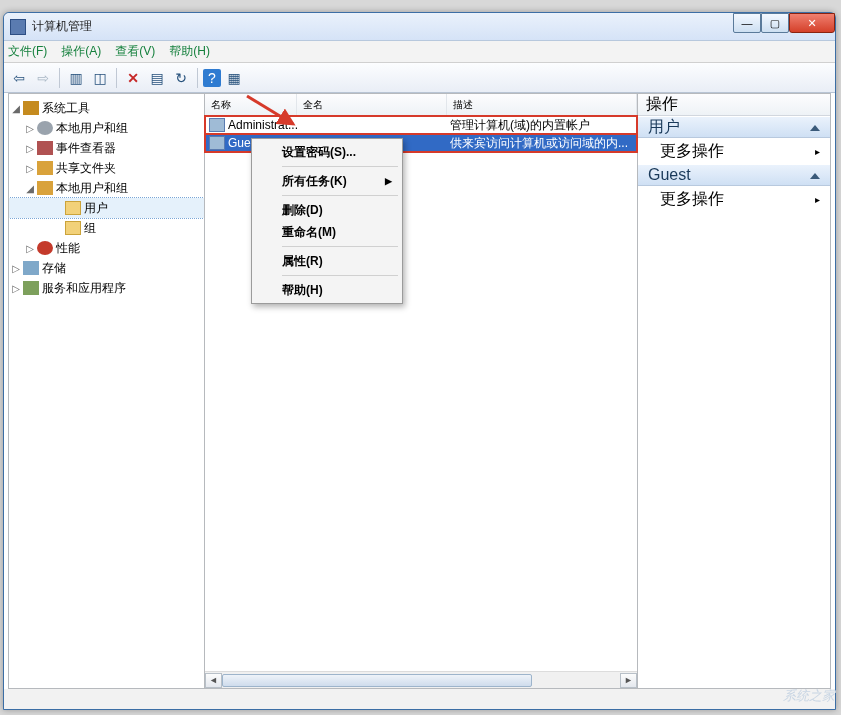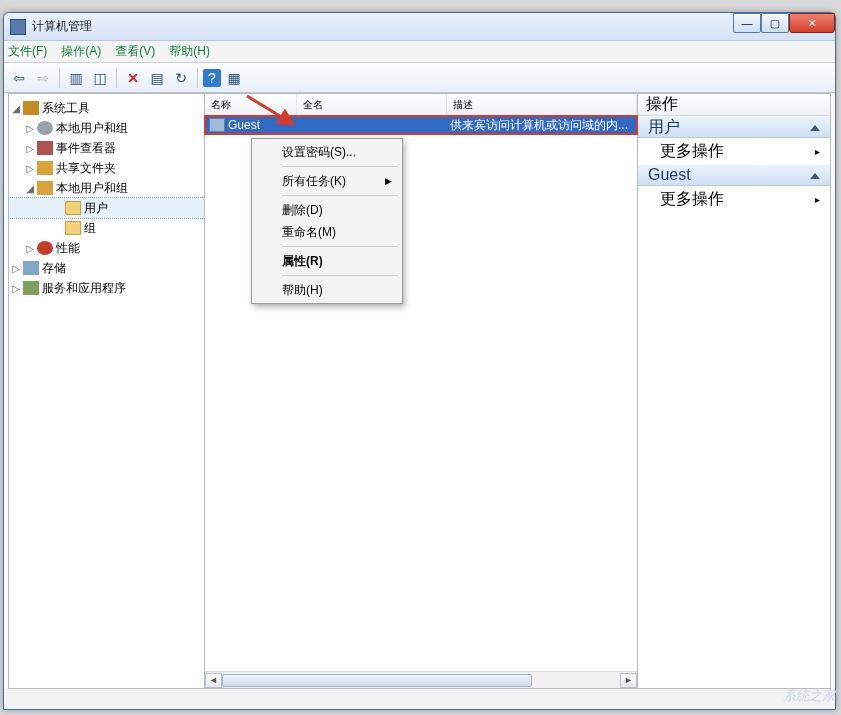--- a/index.html
+++ b/index.html
@@ -47,21 +47,21 @@
   .col.name { width: 92px; }
   .col.full { width: 150px; }
   .col.desc { flex: 1; }
 
   .list-row { height: 18px; display: flex; font-size: 12px; align-items: center; }
   .row-sel { background: #316ac5; color: #fff; outline: 2px solid #d63a2a; outline-offset: -1px; }
   .row-outline { outline: 2px solid #d63a2a; outline-offset: -1px; }
   .uic { width: 16px; height: 14px; background: #9fbbd6; border: 1px solid #5a7bb0; display: inline-block; margin: 0 3px 0 4px; }
 
   .ctx { position: absolute; left: 46px; top: 44px; width: 152px; background: #f4f4f4; border: 1px solid #9b9b9b; box-shadow: 2px 3px 6px rgba(0,0,0,.3); font-size: 12px; padding: 2px; z-index: 10; }
-  .ctx-item { height: 22px; display: flex; align-items: center; padding-left: 28px; position: relative; }
+  .ctx-item { height: 22px; display: flex; align-items: center; padding-left: 28px; position: relative; font-weight: bold; }
   .ctx-item.arrow::after { content: "▶"; position: absolute; right: 8px; font-size: 9px; }
   .ctx-sep { height: 1px; background: #d0d0d0; margin: 3px 2px 3px 28px; }
   .ctx-bold { font-weight: bold; }
 
   .arrow-annot { position: absolute; left: 40px; top: 0px; z-index: 20; }
 
   .right { width: 192px; font-size: 16px; }
   .rhead { height: 22px; background: linear-gradient(#fdfdfe,#eef2f6); border-bottom: 1px solid #d2d7de; padding-left: 8px; display: flex; align-items: center; }
   .rsection { height: 22px; background: linear-gradient(#eaf2fc,#cfe0f4); border-top: 1px solid #fff; border-bottom: 1px solid #b8c9de; padding-left: 10px; display: flex; align-items: center; position: relative; color: #1a3a5a; }
   .rsection::after { content: ""; position: absolute; right: 10px; top: 8px; border-left: 5px solid transparent; border-right: 5px solid transparent; border-bottom: 6px solid #3a5a7a; }
@@ -169,20 +169,26 @@
         </div>
     </div>
 
     <div class="mid">
       <div class="list-head">
         <div class="col name">名称</div>
         <div class="col full">全名</div>
         <div class="col desc">描述</div>
       </div>
 
+      <div class="list-row row-outline">
+        <span class="uic"></span>
+        <span style="width:72px;">Administrat...</span>
+        <span style="width:150px;"></span>
+        <span>管理计算机(域)的内置帐户</span>
+      </div>
       <div class="list-row row-sel">
         <span class="uic"></span>
         <span style="width:72px;">Guest</span>
         <span style="width:150px;"></span>
         <span>供来宾访问计算机或访问域的内...</span>
       </div>
 
       <svg class="arrow-annot" width="60" height="40">
         <defs>
             <marker id="ah" markerWidth="6" markerHeight="6" refX="5" refY="3" orient="auto">

